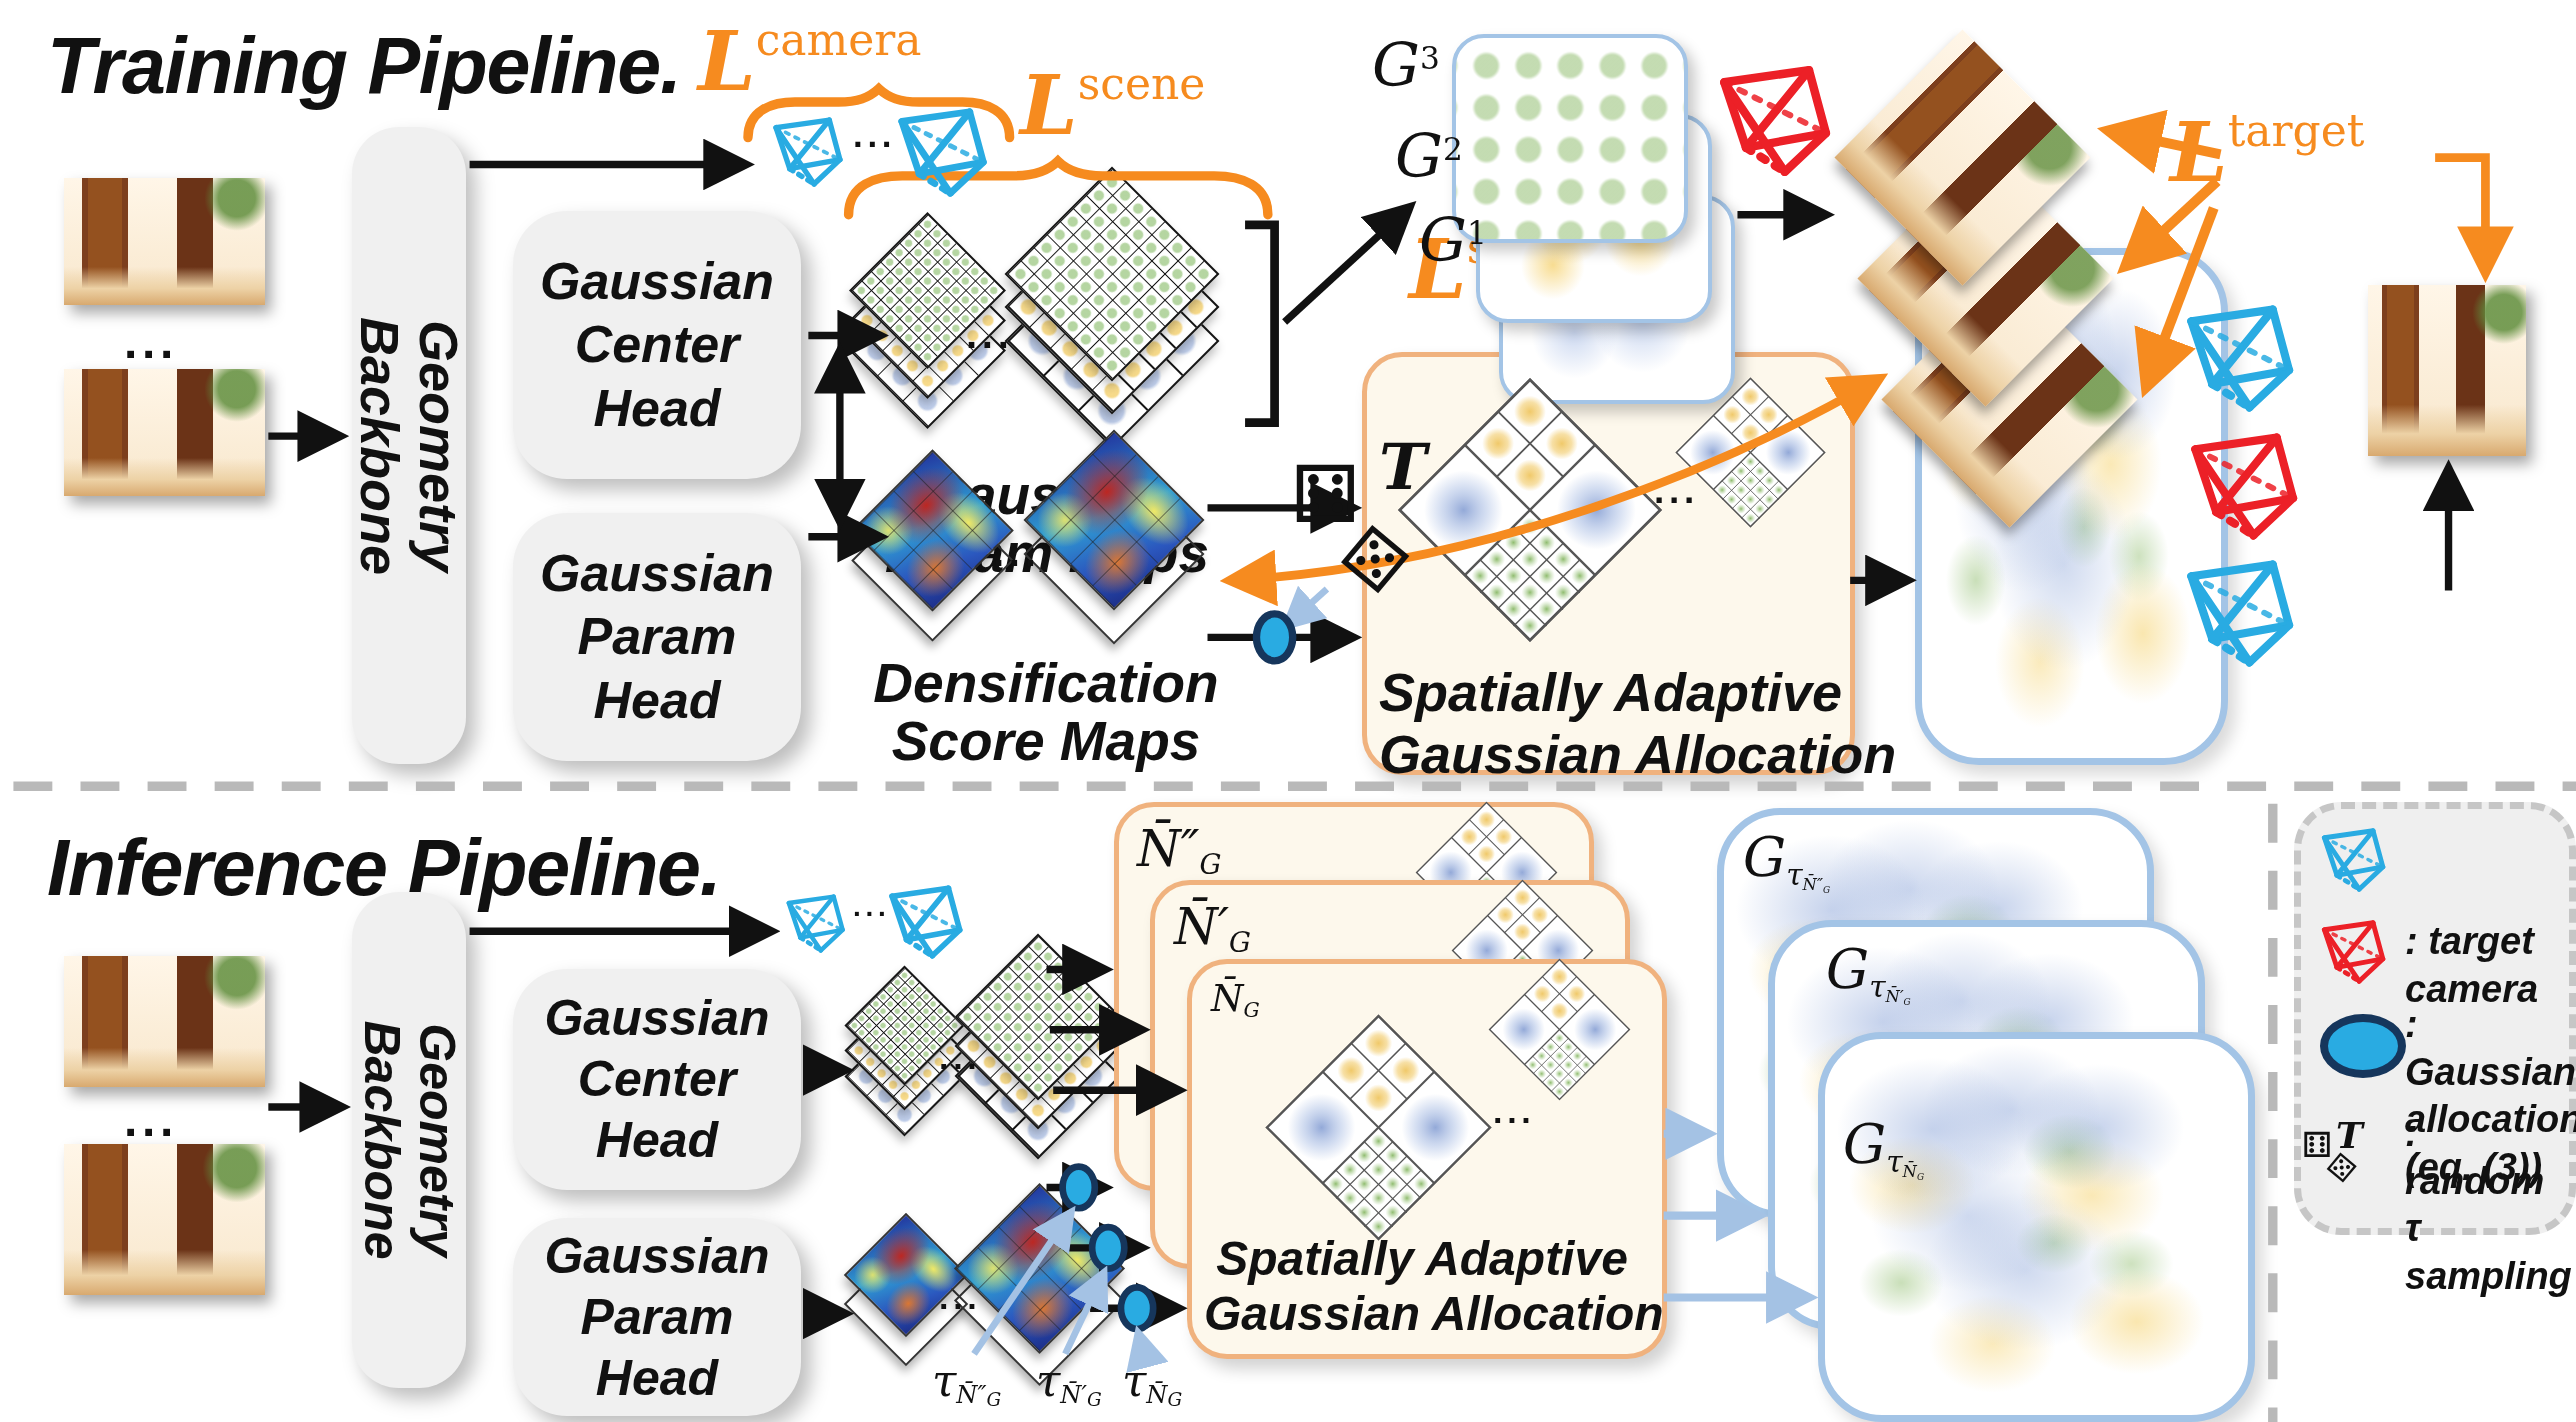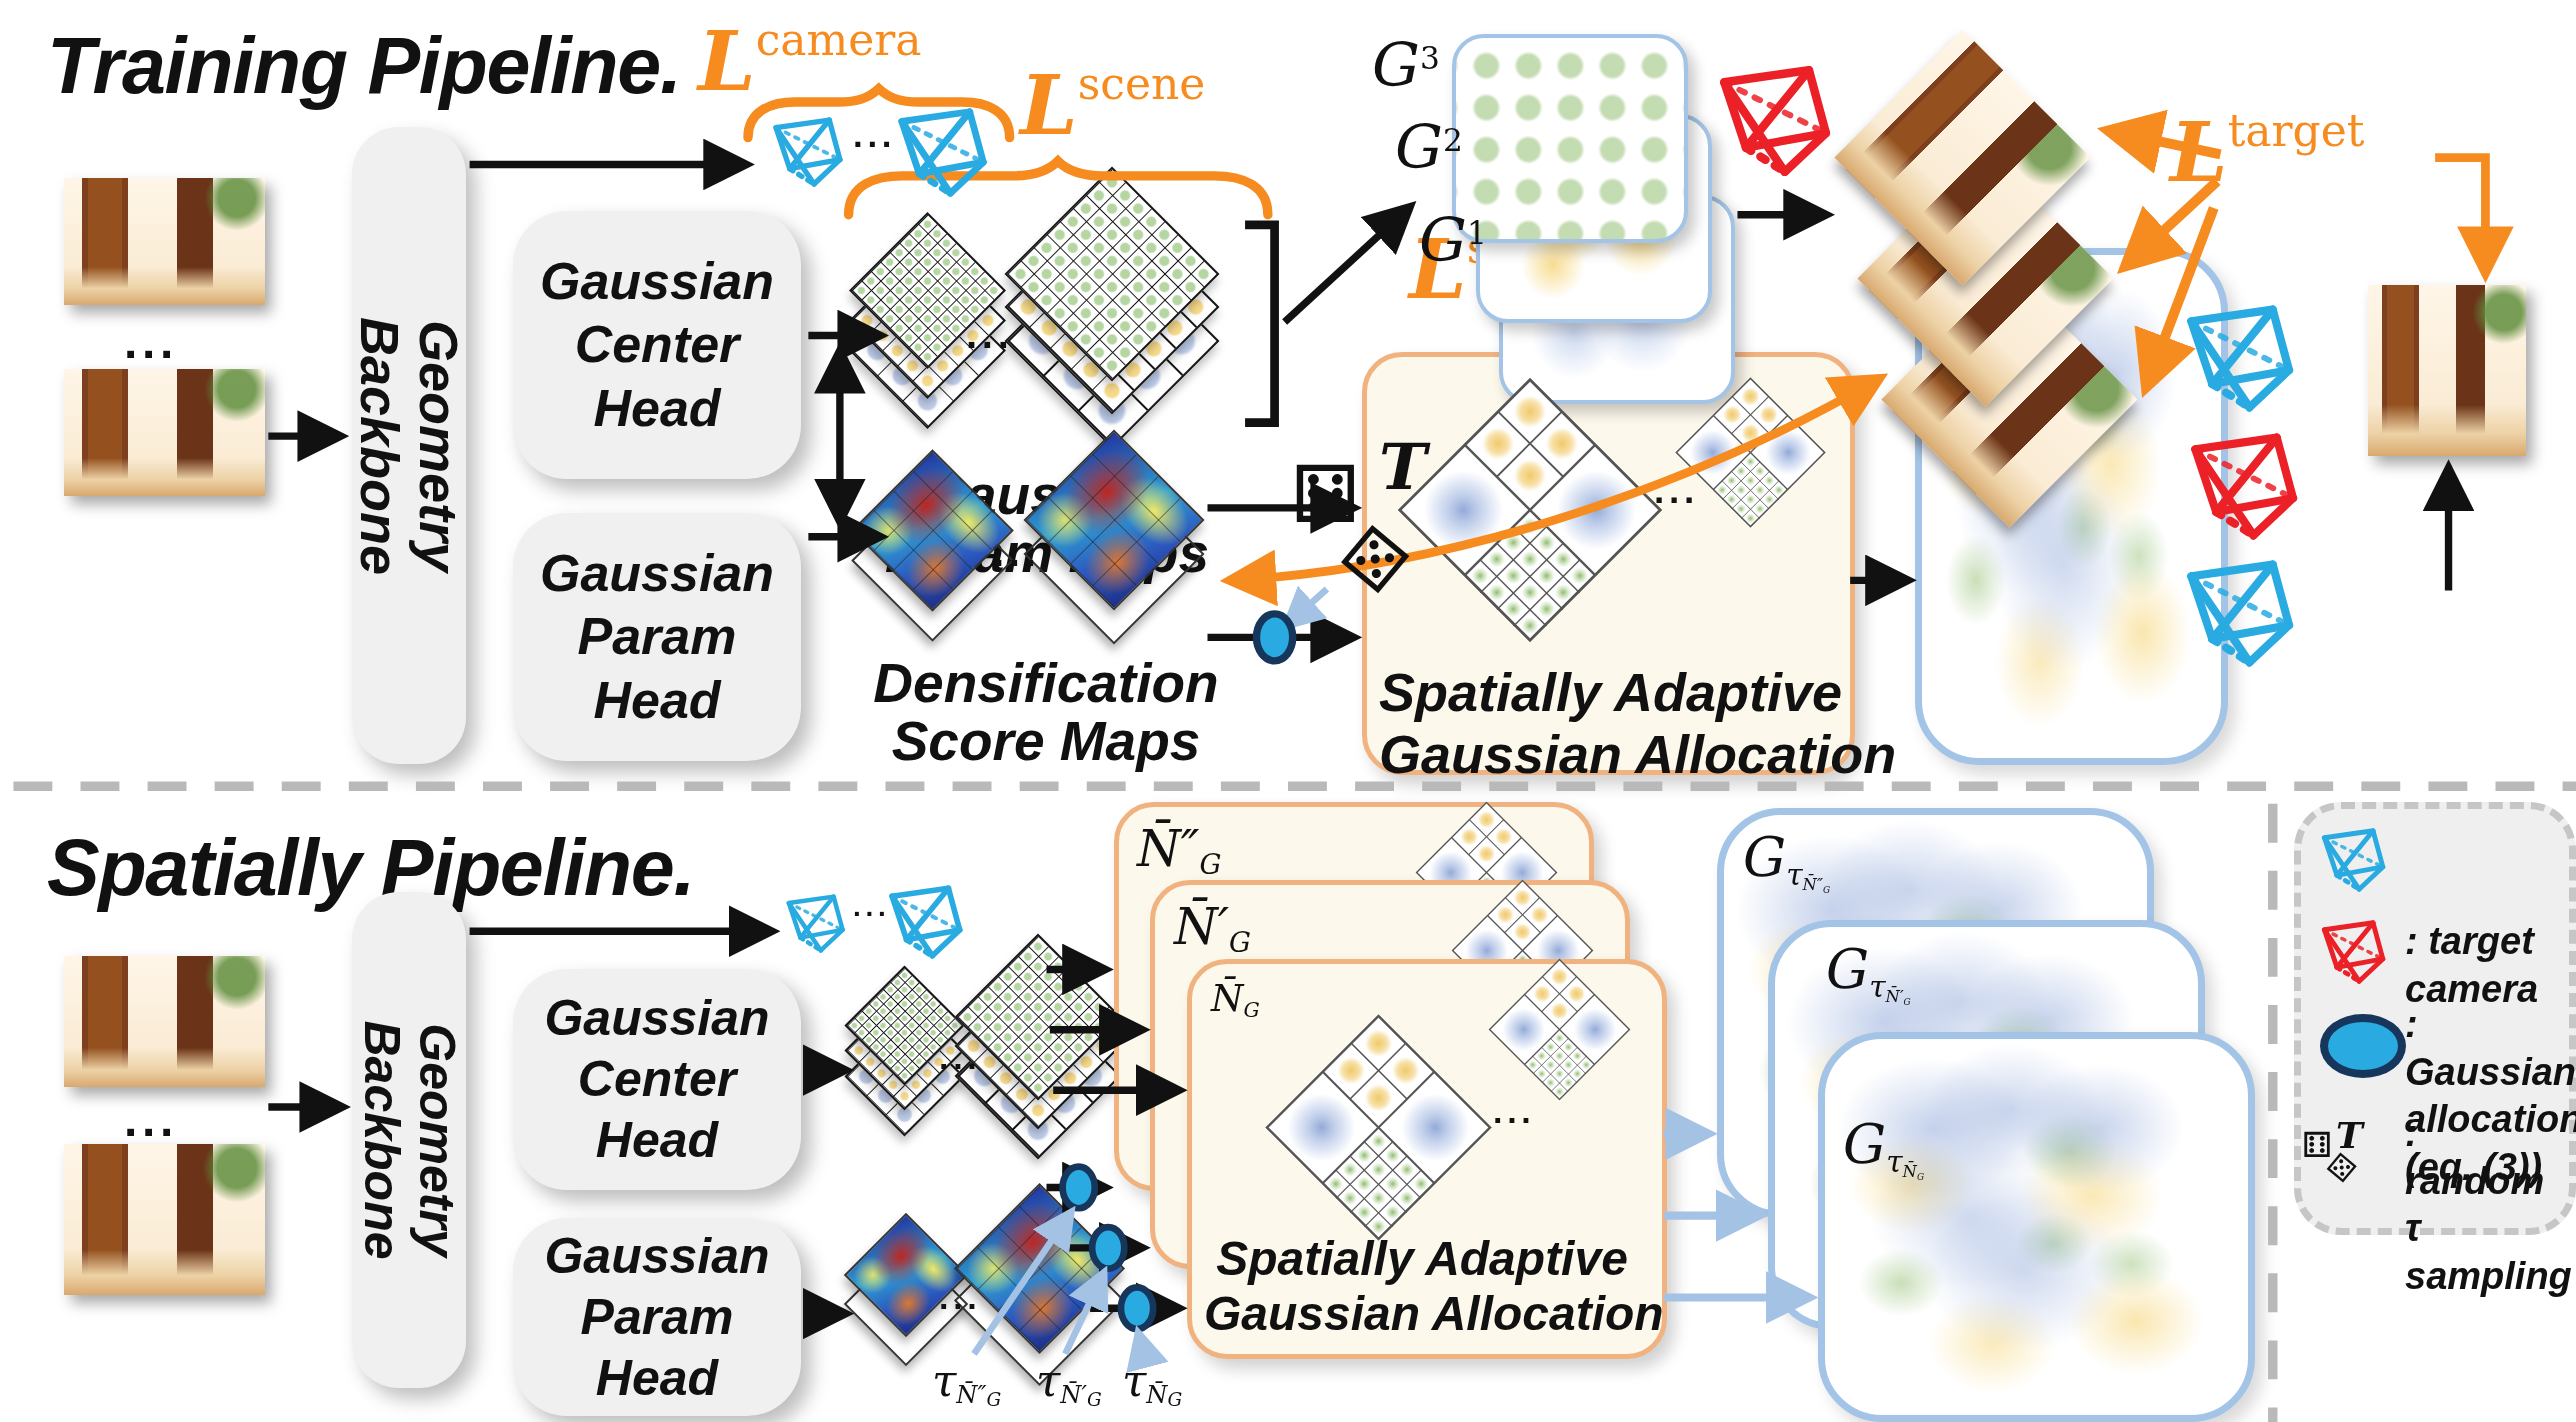--- a/index.html
+++ b/index.html
@@ -202,21 +202,21 @@
 </div>
 
 <div class="die" style="left:1291px;top:456px;font-size:79px;z-index:55">⚅</div>
 <div class="die" style="left:1345px;top:527px;font-size:67px;transform:rotate(40deg);z-index:55">⚄</div>
 <div class="nlab" style="left:1379px;top:429px;font-size:64px;font-weight:700;z-index:55">T</div>
 
 <div class="card card-green" style="left:1452px;top:34px;z-index:13"></div>
 <div class="card card-yellow" style="left:1476px;top:114px;z-index:12"></div>
 <div class="card card-blue" style="left:1499px;top:195px;z-index:11"></div>
 <div class="nlab" style="left:1372px;top:30px;font-size:60px;z-index:14"><span>G</span><span class="msup">3</span></div>
-<div class="nlab" style="left:1395px;top:112px;font-size:60px;z-index:14"><span>G</span><span class="msup">2</span></div>
+<div class="nlab" style="left:1395px;top:121px;font-size:60px;z-index:14"><span>G</span><span class="msup">2</span></div>
 <div class="nlab" style="left:1419px;top:205px;font-size:60px;z-index:14"><span>G</span><span class="msup">1</span></div>
 
 <div class="frust red-cam" style="left:1717px;top:64px;width:121px;height:114px;z-index:60">
       <svg viewBox="0 0 100 92">
         <use href="#fr"></use>
       </svg>
     </div>
 
 <div class="dphoto" style="left:1872px;top:67px;width:181px;height:181px;z-index:23"></div>
 <div class="dphoto" style="left:1895px;top:188px;width:181px;height:181px;z-index:22"></div>
@@ -248,21 +248,21 @@
       </svg>
     </div>
 <div class="frust blue-cam" style="left:2184px;top:560px;width:117px;height:107px;z-index:60">
       <svg viewBox="0 0 100 92">
         <use href="#fr"></use>
       </svg>
     </div>
 
 <div class="photo abs" style="left:2368px;top:285px;width:158px;height:171px;z-index:24"></div>
 
-<div class="abs title" style="left:47px;top:822px">Spatially Pipeline.</div>
+<div class="abs title" style="left:47px;top:822px">Inference Pipeline.</div>
 
 <div class="photo abs" style="left:64px;top:956px;width:201px;height:131px"></div>
 <div class="dots" style="left:124px;top:1092px">...</div>
 <div class="photo abs" style="left:64px;top:1144px;width:201px;height:151px"></div>
 
 <div class="gbox" style="left:352px;top:892px;width:114px;height:496px">
   <div class="vtext" style="font-size:50px">
     <span>Geometry</span><br>
     <span>Backbone</span>
   </div>

